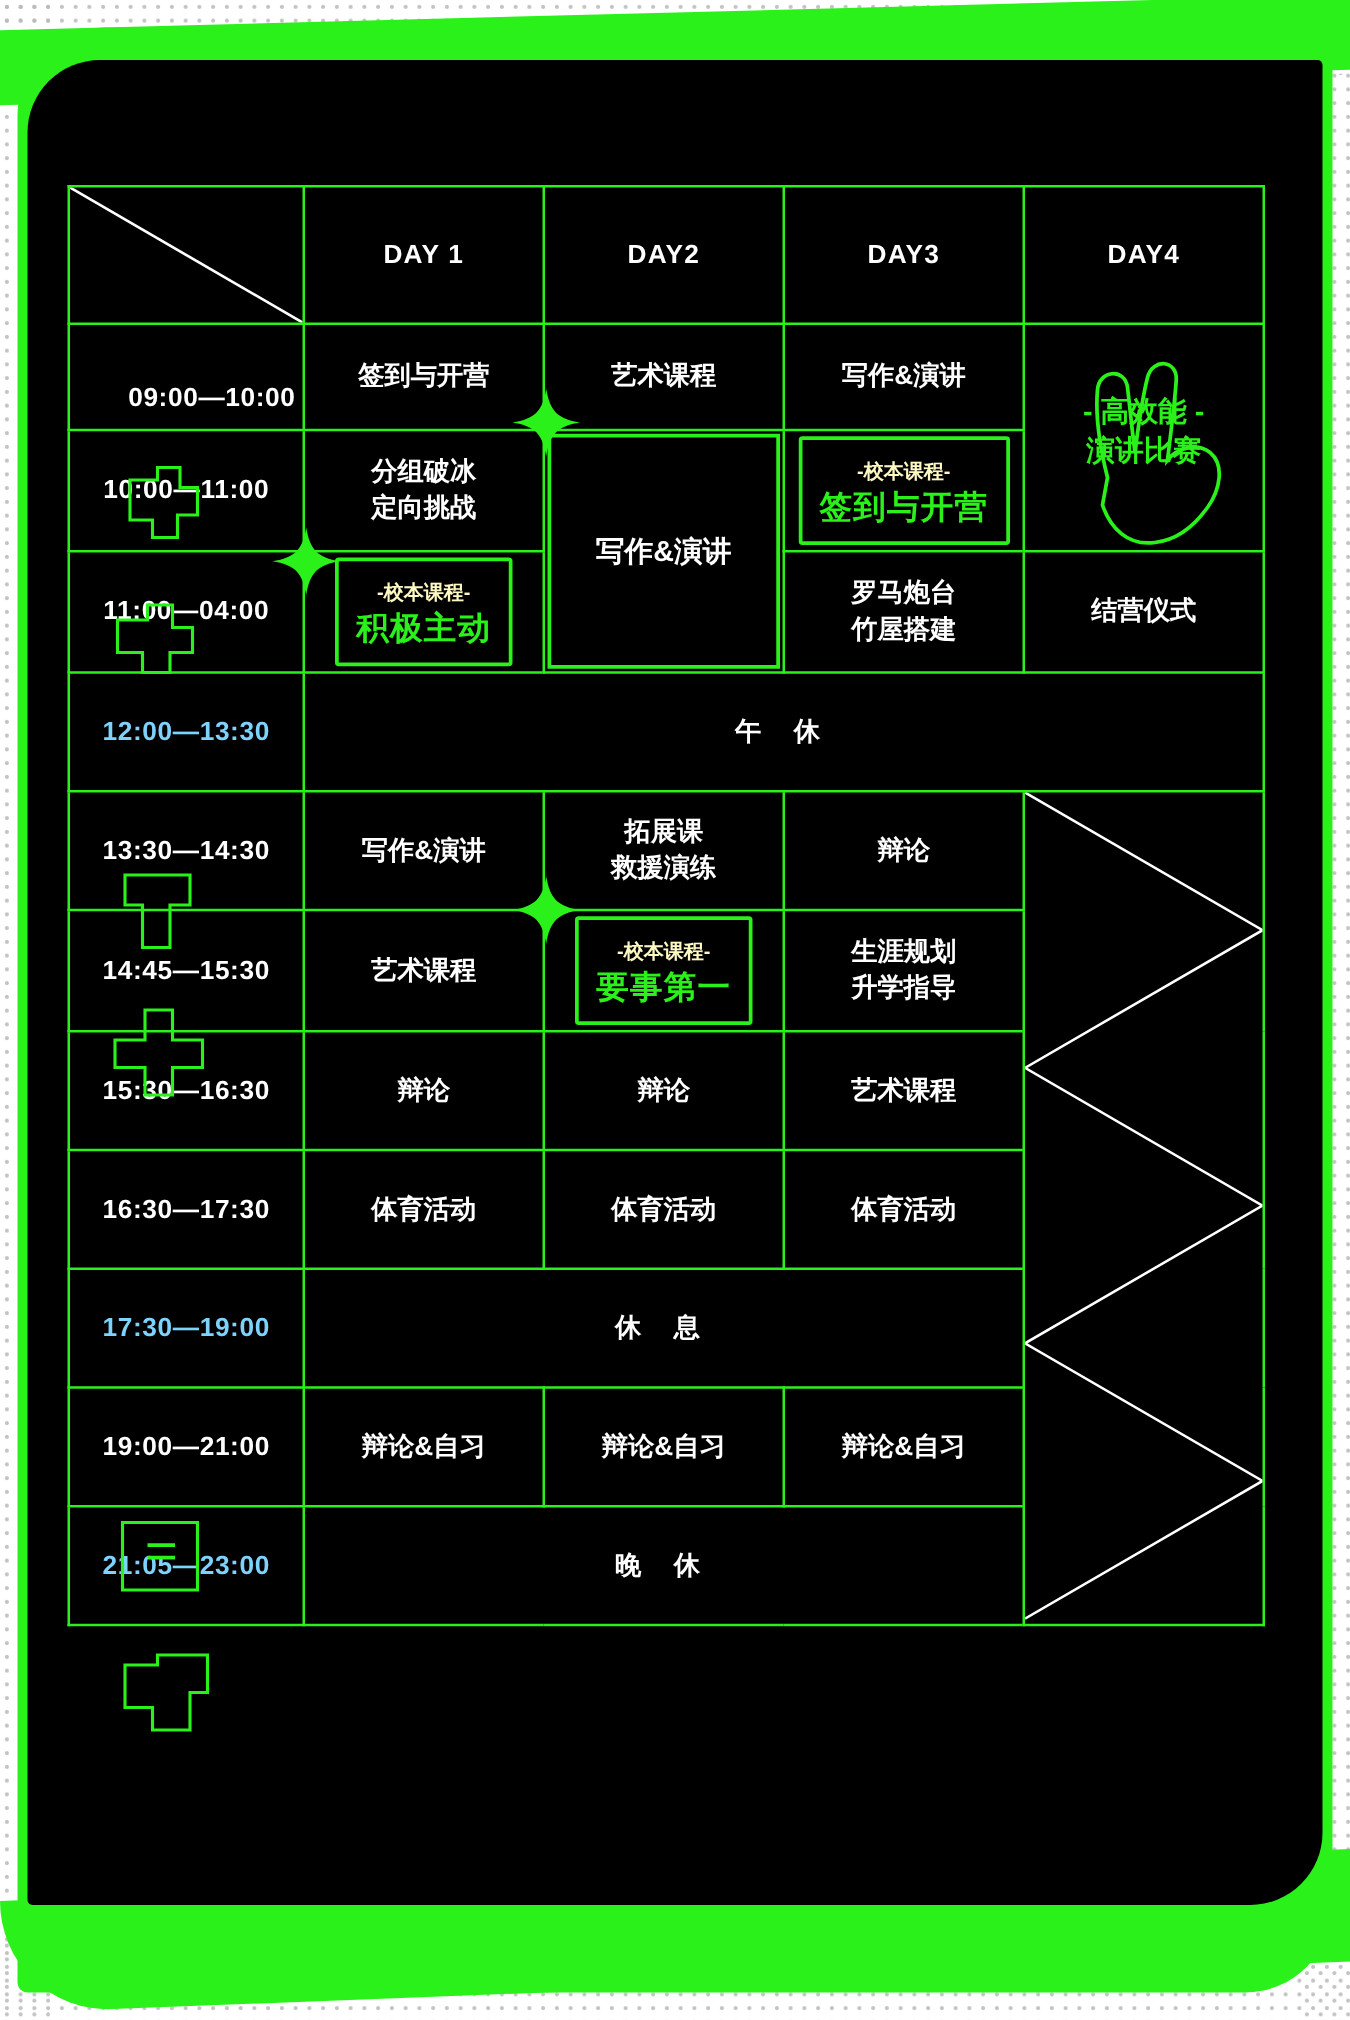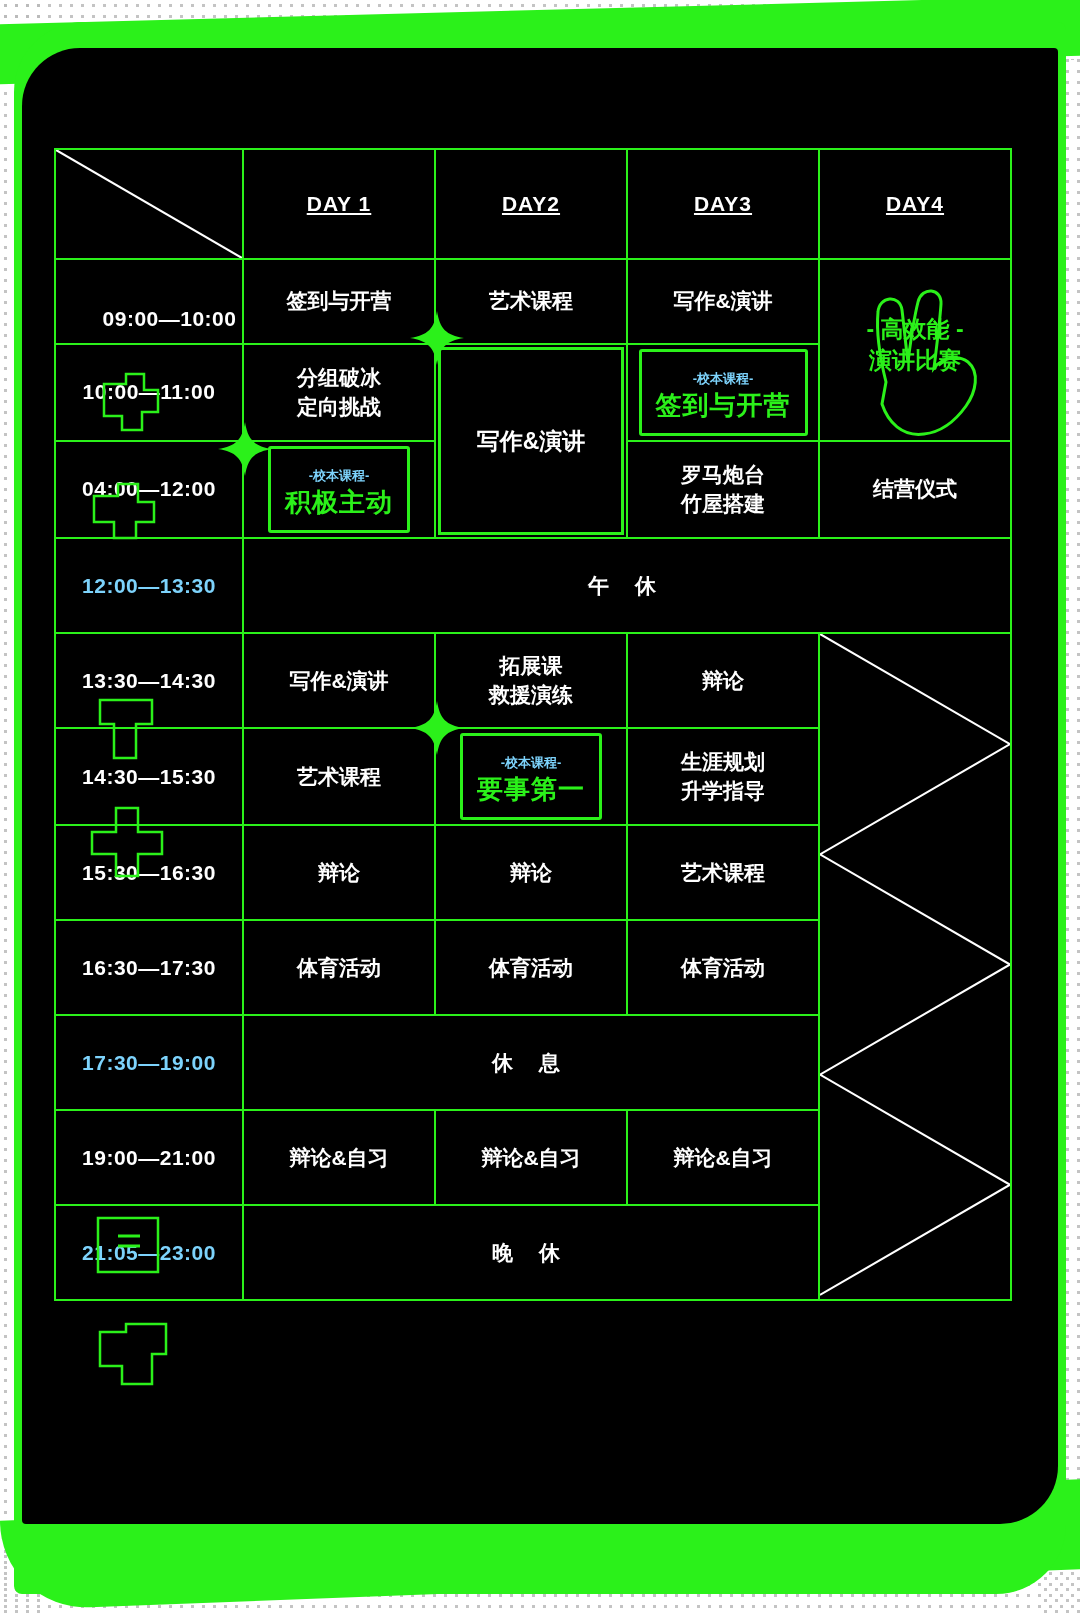--- a/index.html
+++ b/index.html
@@ -103,21 +103,20 @@
   }
   col.c-time { width: 188px; }
   col.c-day { width: 192px; }
 
   .hdr-blank { height: 100px; }
   .hdr-day {
     color: #2bf11a;
     font-size: 36px;
     font-weight: bold;
     letter-spacing: 1px;
-    text-decoration: underline;
   }
   .time-cell {
     color: #ffffff;
     font-size: 22px;
     font-weight: bold;
     letter-spacing: .5px;
   }
   .time-cell.accent { color: #7dd3fc; }
 
   .rowh-70 { height: 85px; }
@@ -139,22 +138,22 @@
 
   
   .course-box {
     display: inline-block;
     border: 3px solid #2bf11a;
     padding: 10px 14px;
     border-radius: 3px;
     line-height: 1.3;
   }
   .course-kicker {
-    color: #7dd3fc;
-    font-size: 13px;
+    color: #fef9c3;
+    font-size: 16px;
     font-weight: bold;
   }
   .course-title {
     color: #2bf11a;
     font-size: 26px;
     font-weight: bold;
     letter-spacing: 1px;
   }
 
   
@@ -332,21 +331,21 @@
           </td>
           <td>
             <span class="course-box">
               <span class="course-kicker">-校本课程-</span><br>
               <span class="course-title">签到与开营</span>
             </span>
           </td>
         </tr>
 
         <tr class="rowh-90">
-          <td class="time-cell">04:00—12:00</td>
+          <td class="time-cell">11:00—04:00</td>
           <td style="position:relative;">
             <span class="sparkle" style="left:-26px; top:-20px;">
               <svg width="54" height="54" viewBox="0 0 54 54">
                   <path d="M27 0 C30 18 36 24 54 27 C36 30 30 36 27 54 C24 36 18 30 0 27 C18 24 24 18 27 0 Z" fill="#2bf11a"></path>
                 </svg>
             </span>
             <span class="course-box">
               <span class="course-kicker">-校本课程-</span><br>
               <span class="course-title">积极主动</span>
             </span>
@@ -374,21 +373,21 @@
           <td rowspan="7" style="padding:0; position:relative;">
             <span class="zig">
               <svg width="100%" height="100%" viewBox="0 0 192 640" preserveAspectRatio="none">
                 <polyline points="0,0 192,106 0,212 192,318 0,424 192,530 0,636" fill="none" stroke="#ffffff" stroke-width="2"></polyline>
               </svg>
             </span>
           </td>
         </tr>
 
         <tr class="rowh-90">
-          <td class="time-cell">14:30—15:30</td>
+          <td class="time-cell">14:45—15:30</td>
           <td>艺术课程</td>
           <td style="position:relative;">
             <span class="sparkle" style="left:-26px; top:-28px;">
               <svg width="54" height="54" viewBox="0 0 54 54">
                   <path d="M27 0 C30 18 36 24 54 27 C36 30 30 36 27 54 C24 36 18 30 0 27 C18 24 24 18 27 0 Z" fill="#2bf11a"></path>
                 </svg>
             </span>
             <span class="course-box">
               <span class="course-kicker">-校本课程-</span><br>
               <span class="course-title">要事第一</span>

